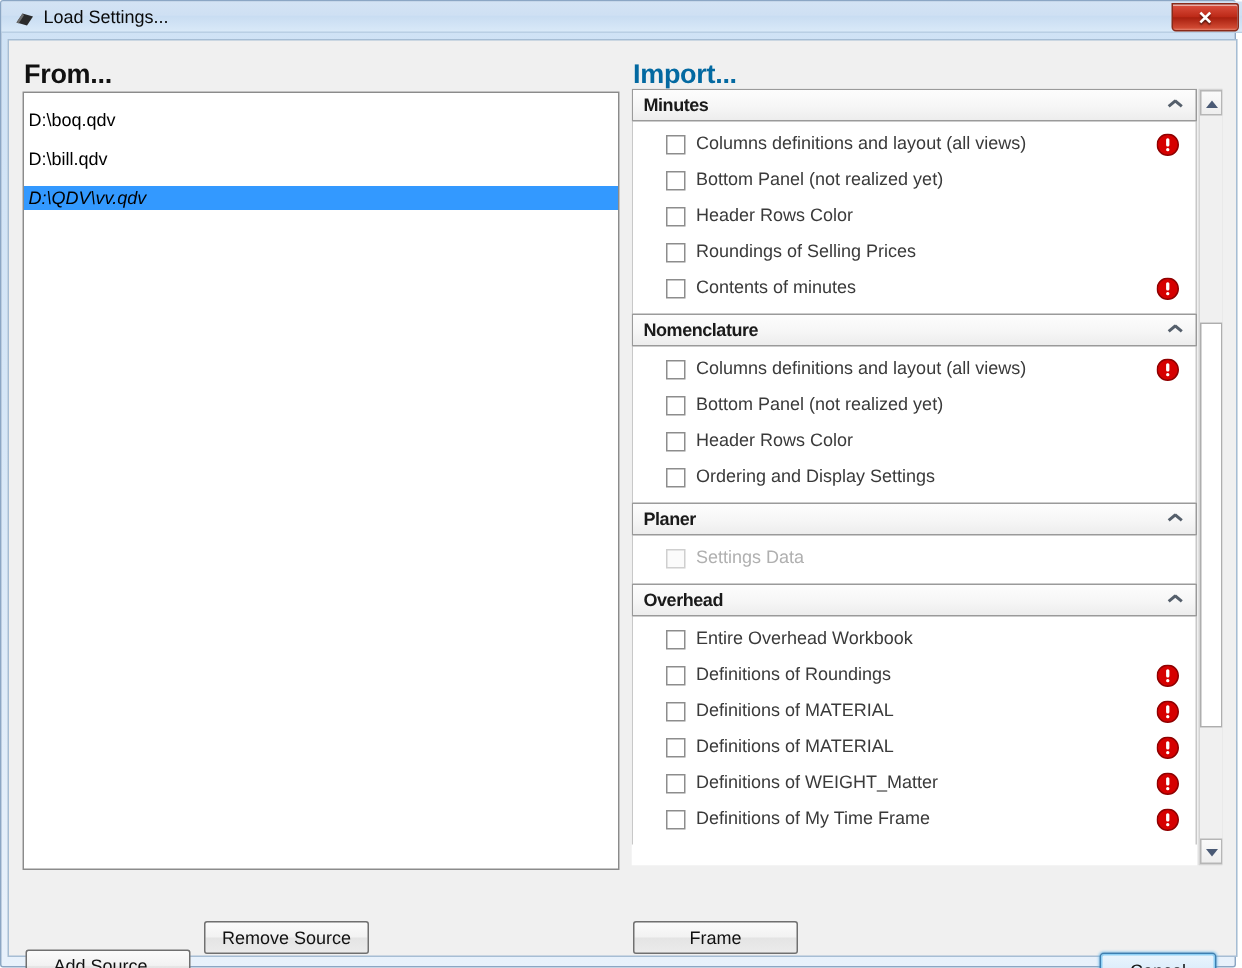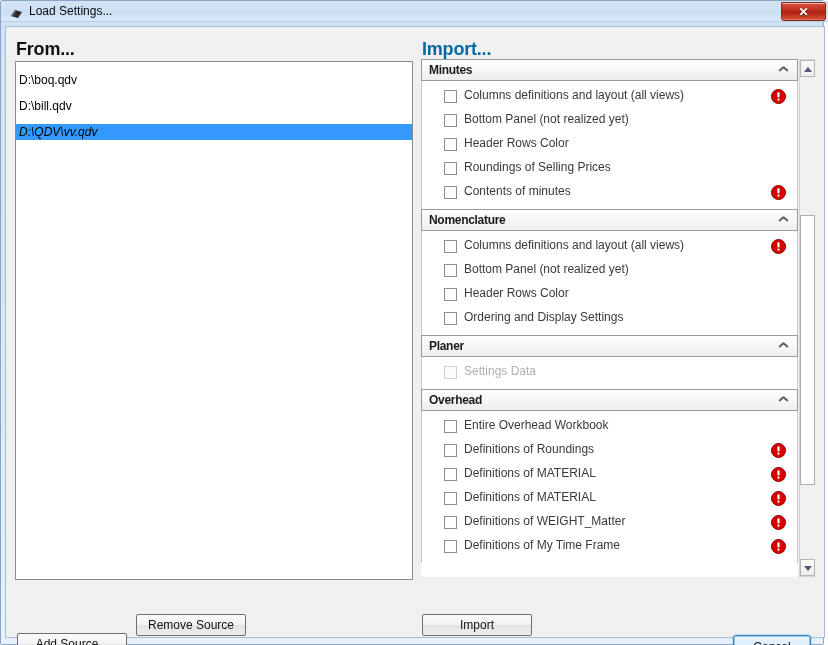--- a/index.html
+++ b/index.html
@@ -451,17 +451,17 @@
         <div class="arrow up">
             <span class="tri"></span>
           </div>
         <div class="thumb" id="scroll-thumb" style="top: 155px; height: 270px;"></div>
         <div class="arrow down">
             <span class="tri"></span>
           </div>
       </div>
     </div>
 
-    <div class="btn" id="import-btn">Import</div>
+    <div class="btn" id="import-btn">Frame</div>
     <div class="btn-default">Cancel</div>
 
   </div>
 </div>
 
 </body></html>

